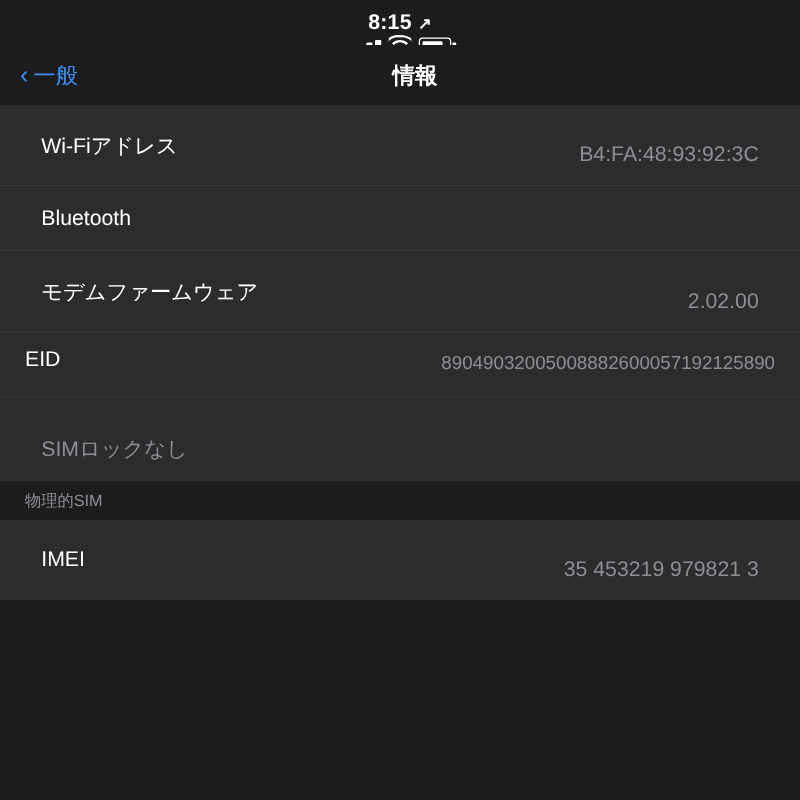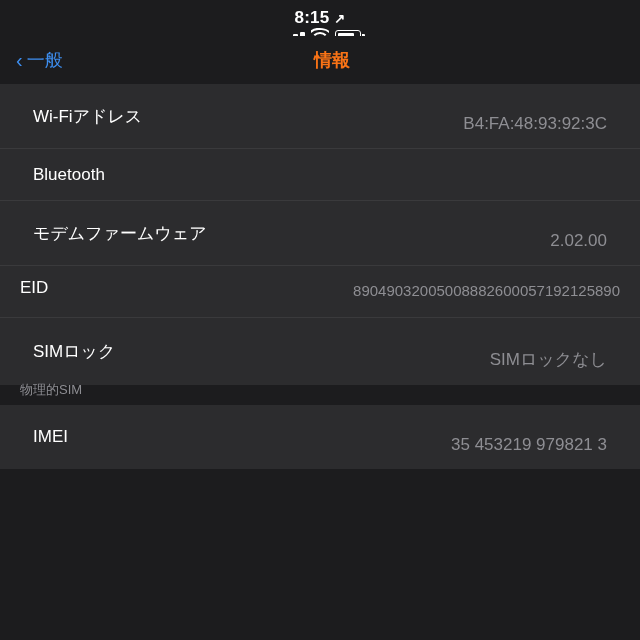--- a/index.html
+++ b/index.html
@@ -113,21 +113,21 @@
       margin-top: -1px;
     }
 
     .nav-back-label {
       font-size: 18px;
     }
 
     .nav-title {
       font-size: 18px;
       font-weight: 600;
-      color: #f97316;
+      color: #ffffff;
       margin-left: 24px;
     }
 
     
     .content {
       background: #1c1c1e;
     }
 
     
     .settings-group {
@@ -182,21 +182,21 @@
 
     .eid-value {
       font-size: 15px;
       color: #8e8e93;
       margin-top: 4px;
       word-break: break-all;
     }
 
     
     .section-separator {
-      height: 20px;
+      height: 31px;
       background: #1c1c1e;
       display: flex;
       align-items: flex-end;
       padding: 0 20px 6px 20px;
     }
 
     .section-label {
       font-size: 13px;
       color: #8e8e93;
       font-weight: 400;
@@ -253,21 +253,20 @@
       <span class="row-value">2.02.00</span>
     </div>
 
 
     <div class="settings-row eid-row">
       <span class="row-label">EID</span>
       <span class="eid-value">89049032005008882600057192125890</span>
     </div>
 
     <div class="settings-row">
-      <span class="row-label">SIMロック</span>
       <span class="row-value">SIMロックなし</span>
     </div>
 
   </div>
 
   <div class="section-separator">
     <span class="section-label">物理的SIM</span>
   </div>
 
   <div class="settings-group">

